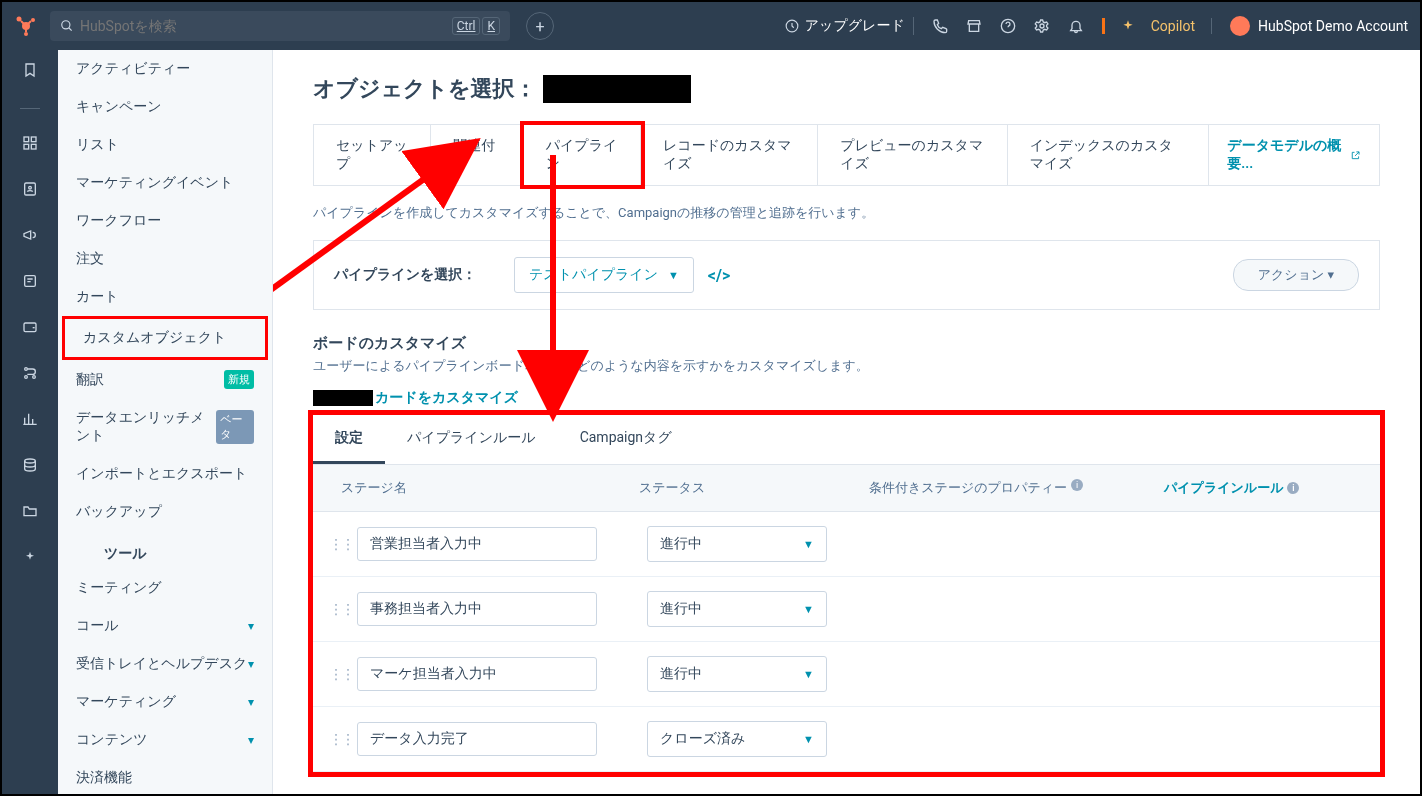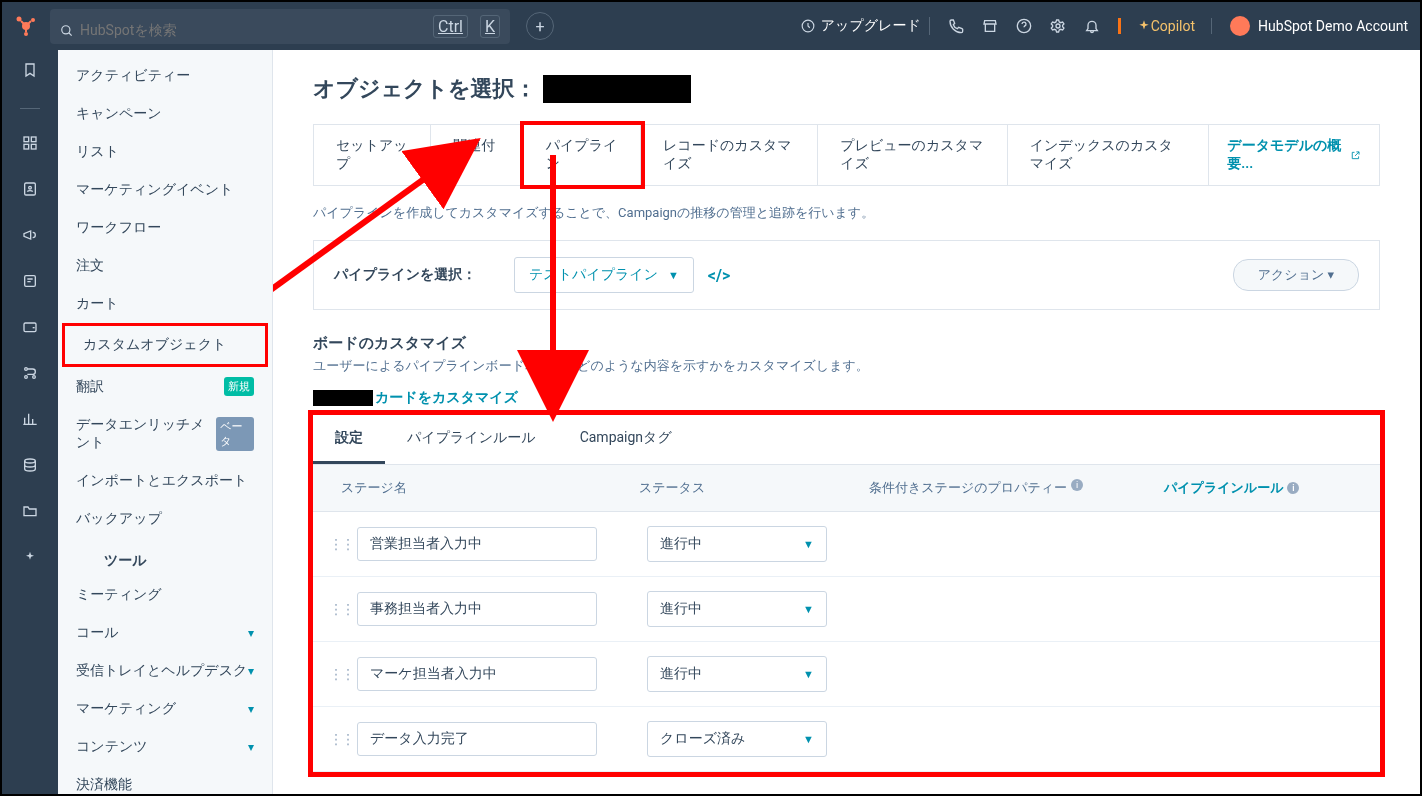--- a/index.html
+++ b/index.html
@@ -23,42 +23,42 @@
       align-items: center;
       padding: 0 12px;
       color: #fff;
     }
     .logo-icon {
       width: 24px; height: 24px;
       margin-right: 12px;
     }
     .search-box {
       display: flex;
-      align-items: flex-end;
+      align-items: center;
       background: #3a4a5c;
       border-radius: 4px;
       padding: 6px 10px;
       flex: 0 0 460px;
       color: #cbd6e2;
       font-size: 14px;
     }
     .search-box input {
       border: none;
       background: transparent;
       color: #cbd6e2;
       margin-left: 6px;
       flex: 1;
       outline: none;
       font-size: 14px;
     }
     .search-box .kbd {
       display: flex;
-      gap: 12px;
+      gap: 2px;
       margin-left: auto;
-      font-size: 16px;
+      font-size: 12px;
       text-decoration: underline;
     }
     .search-box .kbd span {
       border: 1px solid #556677;
       padding: 1px 4px;
       border-radius: 3px;
     }
     .plus-btn {
       width: 28px; height: 28px;
       border-radius: 50%;
@@ -86,21 +86,21 @@
       cursor: pointer;
     }
     .topbar-icon {
       color: #cbd6e2;
       cursor: pointer;
       display: flex;
     }
     .copilot {
       display: flex;
       align-items: center;
-      gap: 0;
+      gap: 16px;
       padding-left: 16px;
       border-left: 3px solid #f97316;
       padding-right: 16px;
       border-right: 1px solid #556677;
       color: #f5c26b;
       cursor: pointer;
     }
     .account {
       display: flex;
       align-items: center;
@@ -127,21 +127,21 @@
       color: #cbd6e2;
     }
     .icon-rail .rail-item {
       cursor: pointer;
       font-size: 16px;
     }
     .sidebar {
       width: 215px;
       background: #f5f8fa;
       border-right: 1px solid #dfe5ec;
-      padding: 7px 0;
+      padding: 0 0;
       font-size: 14px;
       color: #33475b;
       overflow-y: auto;
     }
     .sidebar-item {
       padding: 10px 18px;
       cursor: pointer;
       display: flex;
       align-items: center;
       justify-content: space-between;

